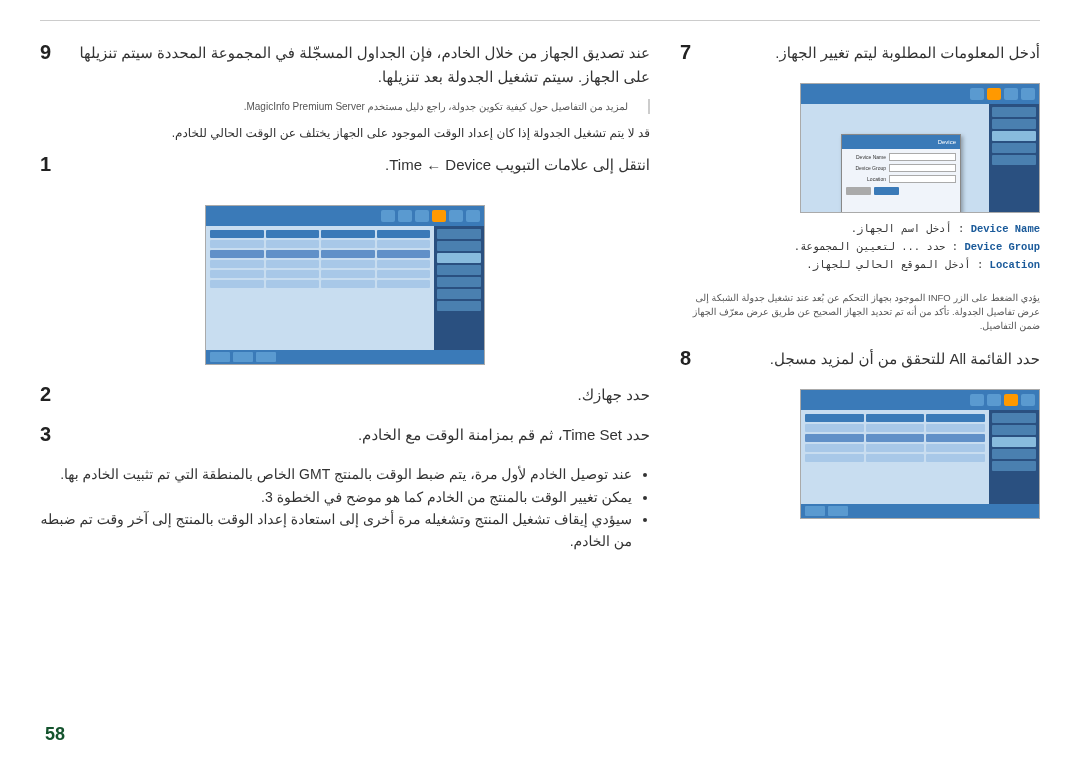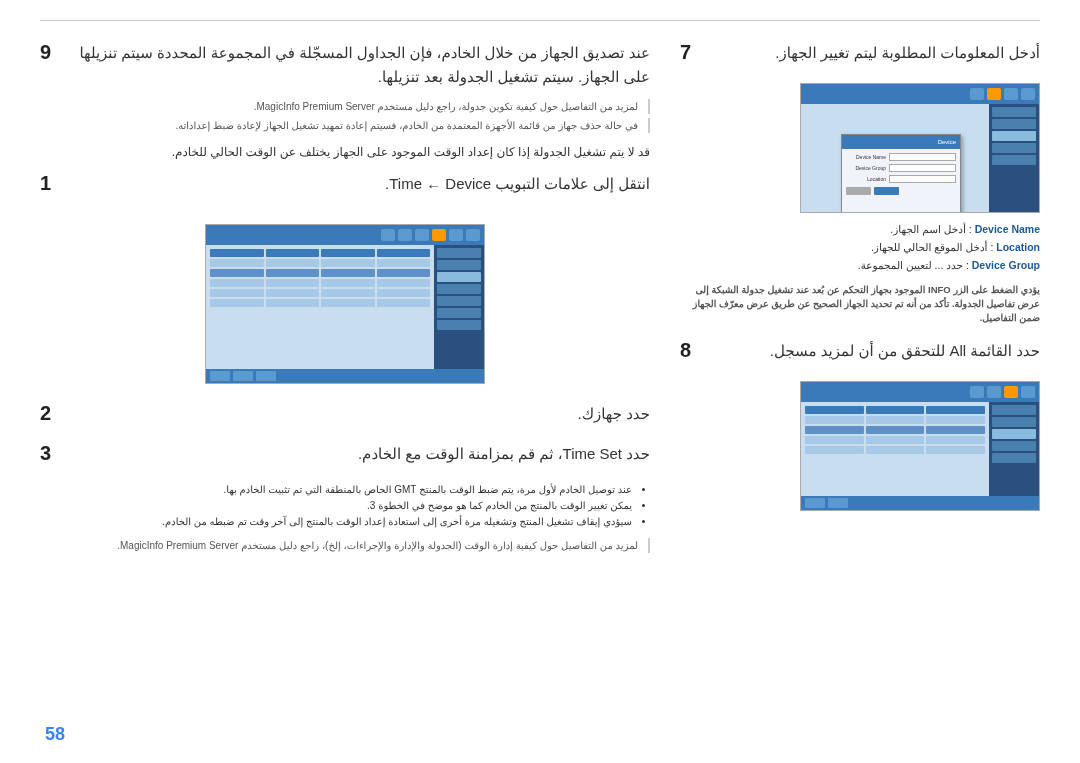--- a/index.html
+++ b/index.html
@@ -54,21 +54,21 @@
       font-size: 15px;
       color: #333;
       line-height: 1.6;
       margin-bottom: 10px;
     }
 
     .note-line {
       font-size: 10px;
       color: #555;
       line-height: 1.5;
-      padding-right: 10px;
+      padding-right: 20px;
       border-right: 2px solid #ccc;
       margin-bottom: 4px;
     }
 
     
     .section-heading {
       background: #f5e642;
       color: #222;
       font-size: 16px;
       font-weight: bold;
@@ -154,68 +154,68 @@
     .ss-btn {
       width: 25px;
       height: 8px;
       background: #3a7ab8;
       border-radius: 1px;
     }
 
     .bullet-list {
       list-style: disc;
       padding-right: 18px;
-      font-size: 10px;
+      font-size: 14px;
       color: #333;
       line-height: 1.6;
     }
 
     
     .right-step7 {
       margin-bottom: 14px;
     }
 
     .right-step8 {
       margin-top: 10px;
     }
 
     .right-info-list {
       margin-top: 8px;
       direction: rtl;
       text-align: right;
+      font-family: Liberation Mono, monospace;
     }
 
     .right-info-item {
       font-size: 10.5px;
       color: #333;
       line-height: 1.7;
     }
 
     .right-info-item span.highlight {
       font-weight: bold;
       color: #1a5a9a;
     }
 
     .note-block {
       font-size: 9.5px;
       color: #555;
       line-height: 1.5;
-      margin-top: 8px;
+      margin-top: 16px;
       direction: rtl;
       text-align: right;
-      font-weight: bold;
     }
 
     
     .page-number {
       position: absolute;
       bottom: 18px;
       left: 45px;
       font-size: 18px;
-      color: #3b82f6;
+      color: #14532d;
       font-weight: bold;
     }
 
     
     .ss-small {
       width: 240px;
       height: 130px;
       border: 1px solid #aaa;
       background: #e0eaf5;
       margin: 8px 0 8px auto;
@@ -361,23 +361,20 @@
 
     <div class="left-col">
 
       
       <div class="step-row">
         <div class="step-row-content">
           <p class="step-text">عند تصديق الجهاز من خلال الخادم، فإن الجداول المسجّلة في المجموعة المحددة سيتم تنزيلها على الجهاز. سيتم تشغيل الجدولة بعد تنزيلها.</p>
           <div class="note-line">
             <span>لمزيد من التفاصيل حول كيفية تكوين جدولة، راجع دليل مستخدم MagicInfo Premium Server.</span>
           </div>
-          <div class="note-line" style="margin-top:4px;">
-            <span>في حالة حذف جهاز من قائمة الأجهزة المعتمدة من الخادم، فسيتم إعادة تمهيد تشغيل الجهاز لإعادة ضبط إعداداته.</span>
-          </div>
         </div>
         <div class="step-row-num">9</div>
       </div>
 
       
 
       <p class="section-desc">قد لا يتم تشغيل الجدولة إذا كان إعداد الوقت الموجود على الجهاز يختلف عن الوقت الحالي للخادم.</p>
 
       
       <div class="step-row">
@@ -471,23 +468,20 @@
         <div class="step-row-num">3</div>
       </div>
 
       
       <ul class="bullet-list">
         <li>عند توصيل الخادم لأول مرة، يتم ضبط الوقت بالمنتج GMT الخاص بالمنطقة التي تم تثبيت الخادم بها.</li>
         <li>يمكن تغيير الوقت بالمنتج من الخادم كما هو موضح في الخطوة 3.</li>
         <li>سيؤدي إيقاف تشغيل المنتج وتشغيله مرة أخرى إلى استعادة إعداد الوقت بالمنتج إلى آخر وقت تم ضبطه من الخادم.</li>
       </ul>
 
-      <div class="note-line" style="margin-top:8px;">
-        <span>لمزيد من التفاصيل حول كيفية إدارة الوقت (الجدولة والإدارة والإجراءات، إلخ)، راجع دليل مستخدم MagicInfo Premium Server.</span>
-      </div>
     </div>
 
     <div class="right-col">
 
       <div class="right-step7">
         <div class="step-row">
           <div class="step-row-content">
             <p class="step-text">أدخل المعلومات المطلوبة ليتم تغيير الجهاز.</p>
           </div>
           <div class="step-row-num">7</div>
@@ -537,28 +531,28 @@
           </div>
         </div>
 
         <div class="right-info-list">
           <div class="right-info-item">
             <span class="highlight">Device Name</span>
             <span> :</span>
             <span>أدخل اسم الجهاز.</span>
           </div>
           <div class="right-info-item">
+            <span class="highlight">Device Group</span>
+            <span> :</span>
+            <span>حدد ... لتعيين المجموعة.</span>
+          </div>
+          <div class="right-info-item">
             <span class="highlight">Location</span>
             <span> :</span>
             <span>أدخل الموقع الحالي للجهاز.</span>
-          </div>
-          <div class="right-info-item">
-            <span class="highlight">Device Group</span>
-            <span> :</span>
-            <span>حدد ... لتعيين المجموعة.</span>
           </div>
         </div>
 
         <div class="note-block">يؤدي الضغط على الزر INFO الموجود بجهاز التحكم عن بُعد عند تشغيل جدولة الشبكة إلى عرض تفاصيل الجدولة. تأكد من أنه تم تحديد الجهاز الصحيح عن طريق عرض معرّف الجهاز ضمن التفاصيل.</div>
       </div>
 
       <div class="right-step8">
         <div class="step-row">
           <div class="step-row-content">
             <p class="step-text">حدد القائمة All للتحقق من أن لمزيد مسجل.</p>

